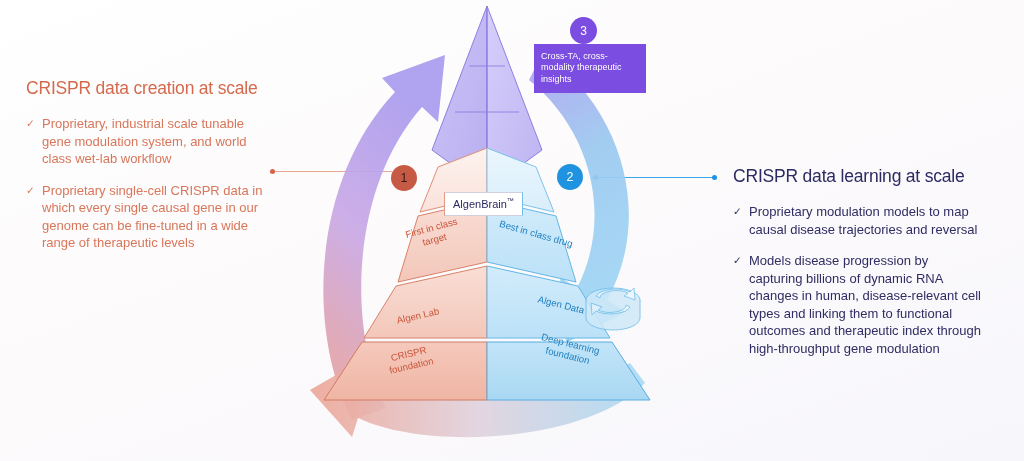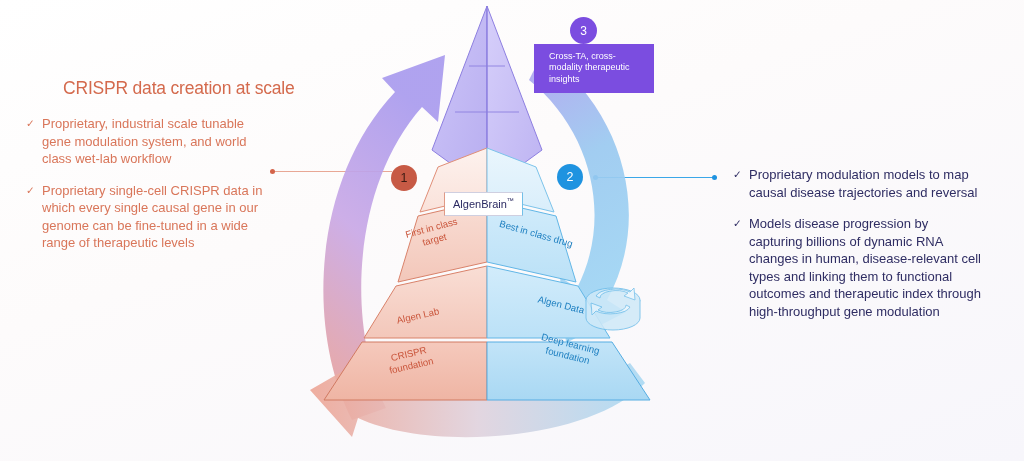--- a/index.html
+++ b/index.html
@@ -22,21 +22,21 @@
   .panel { position: absolute; }
   #left-panel { left: 26px; top: 78px; width: 250px; }
   #right-panel { left: 733px; top: 166px; width: 252px; }
 
   .heading {
     font-size: 17.5px;
     letter-spacing: -0.2px;
     margin: 0 0 16px 0;
     white-space: nowrap;
   }
-  #left-panel .heading { color: #d46a4d; margin-left: 37px; }
+  #left-panel .heading { color: #d46a4d; }
   #right-panel .heading { color: #2b2a62; }
 
   .bullet {
     display: flex;
     align-items: flex-start;
     margin-bottom: 14px;
   }
   .tick {
     flex: 0 0 auto;
     width: 11px;
@@ -81,21 +81,21 @@
   }
   #badge-1 { left: 391px; top: 165px; background: #c75a45; color: #3b1a12; }
   #badge-2 { left: 557px; top: 164px; background: #1f93e0; color: #ffffff; }
   #badge-3 { left: 570px; top: 17px; background: #7b4de0; color: #ffffff; width: 27px; height: 27px; font-size: 12px;}
 
   
   #callout {
     position: absolute;
     left: 534px; top: 44px;
     width: 99px;
-    padding: 7px 6px 8px 15px;
+    padding: 7px 6px 8px 7px;
     background: #7b4de0;
     color: #ffffff;
     font-size: 9px;
     line-height: 11.4px;
     z-index: 35;
   }
 
   
   #algenbrain {
     position: absolute;
@@ -144,20 +144,21 @@
       <span class="tick">✓</span>
       <span class="btext">Proprietary, industrial scale tunable gene modulation system, and world class wet-lab workflow</span>
     </div>
     <div class="bullet">
       <span class="tick">✓</span>
       <span class="btext">Proprietary single-cell CRISPR data in which every single causal gene in our genome can be fine-tuned in a wide range of therapeutic levels</span>
     </div>
   </div>
 
   <div class="panel" id="right-panel">
+    <div class="heading">CRISPR data learning at scale</div>
 
     <div class="bullet">
       <span class="tick">✓</span>
       <span class="btext">Proprietary modulation models to map causal disease trajectories and reversal</span>
     </div>
     <div class="bullet">
       <span class="tick">✓</span>
       <span class="btext">Models disease progression by capturing billions of dynamic RNA changes in human, disease-relevant cell types and linking them to functional outcomes and therapeutic index through high-throughput gene modulation</span>
     </div>
   </div>

